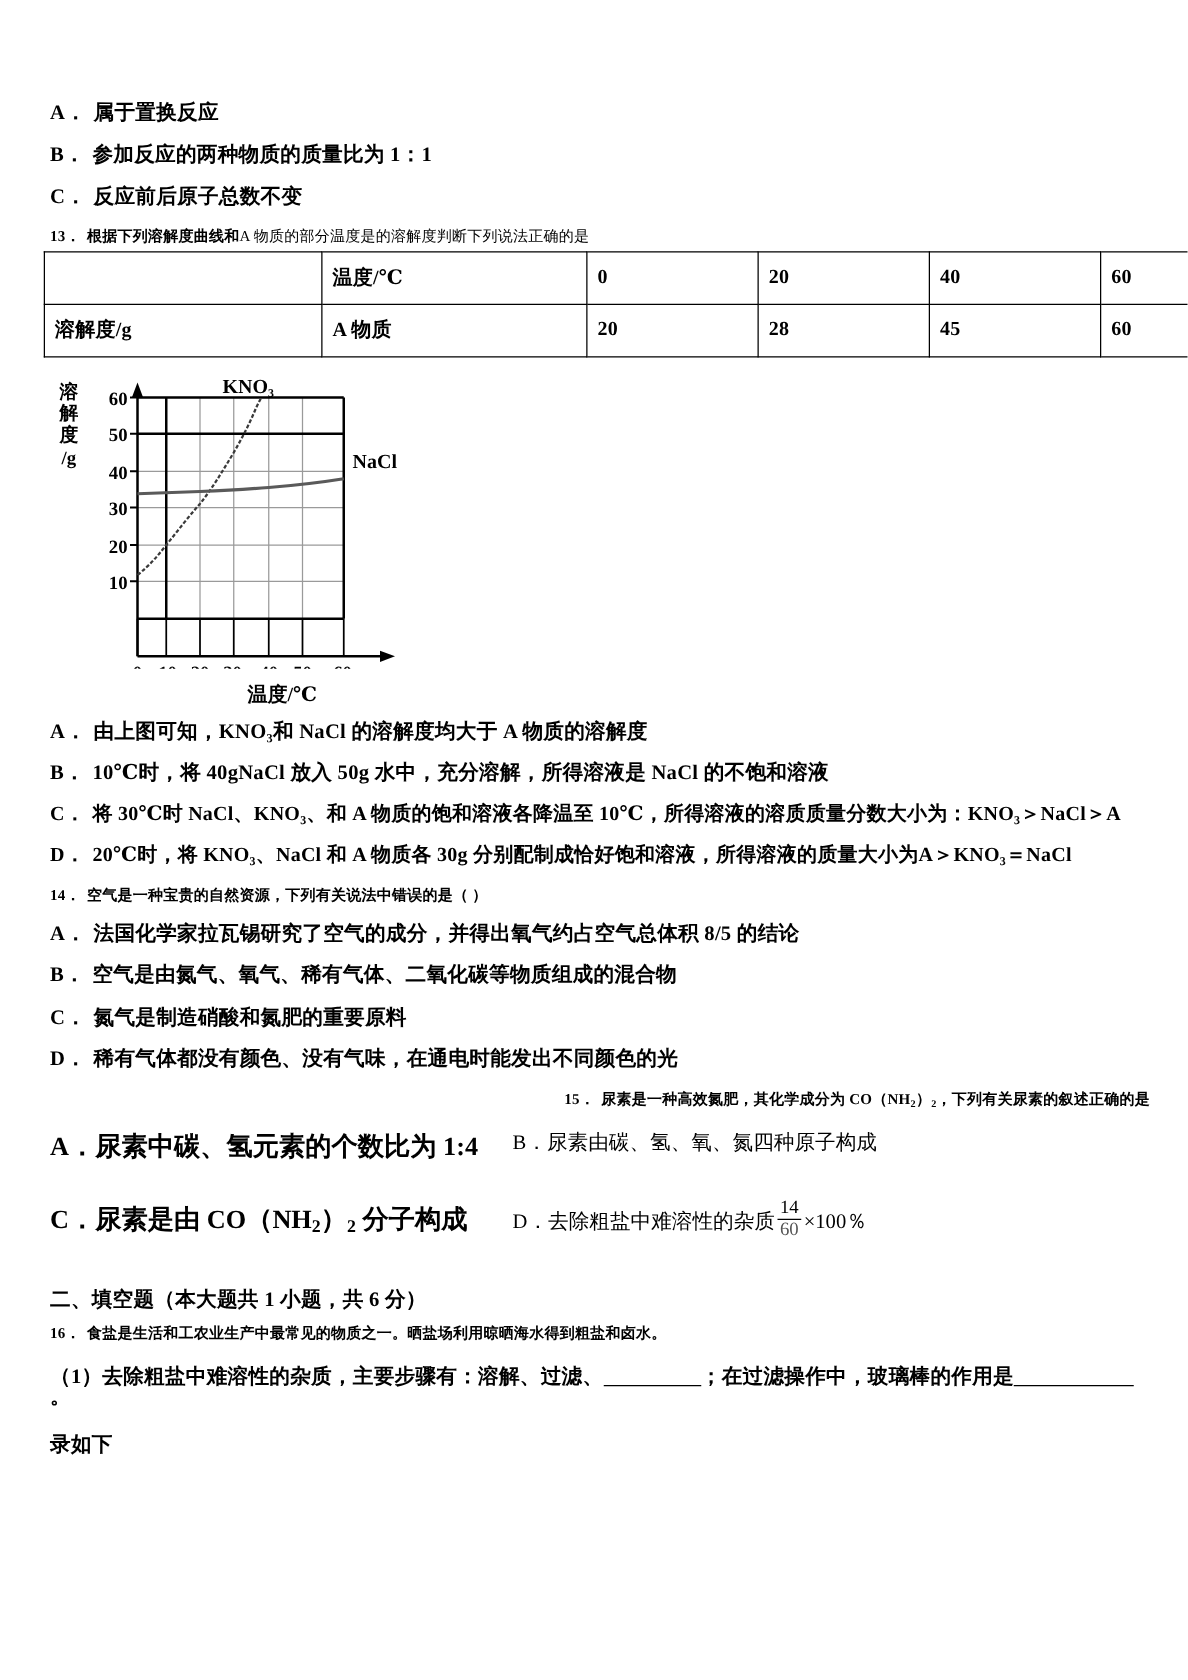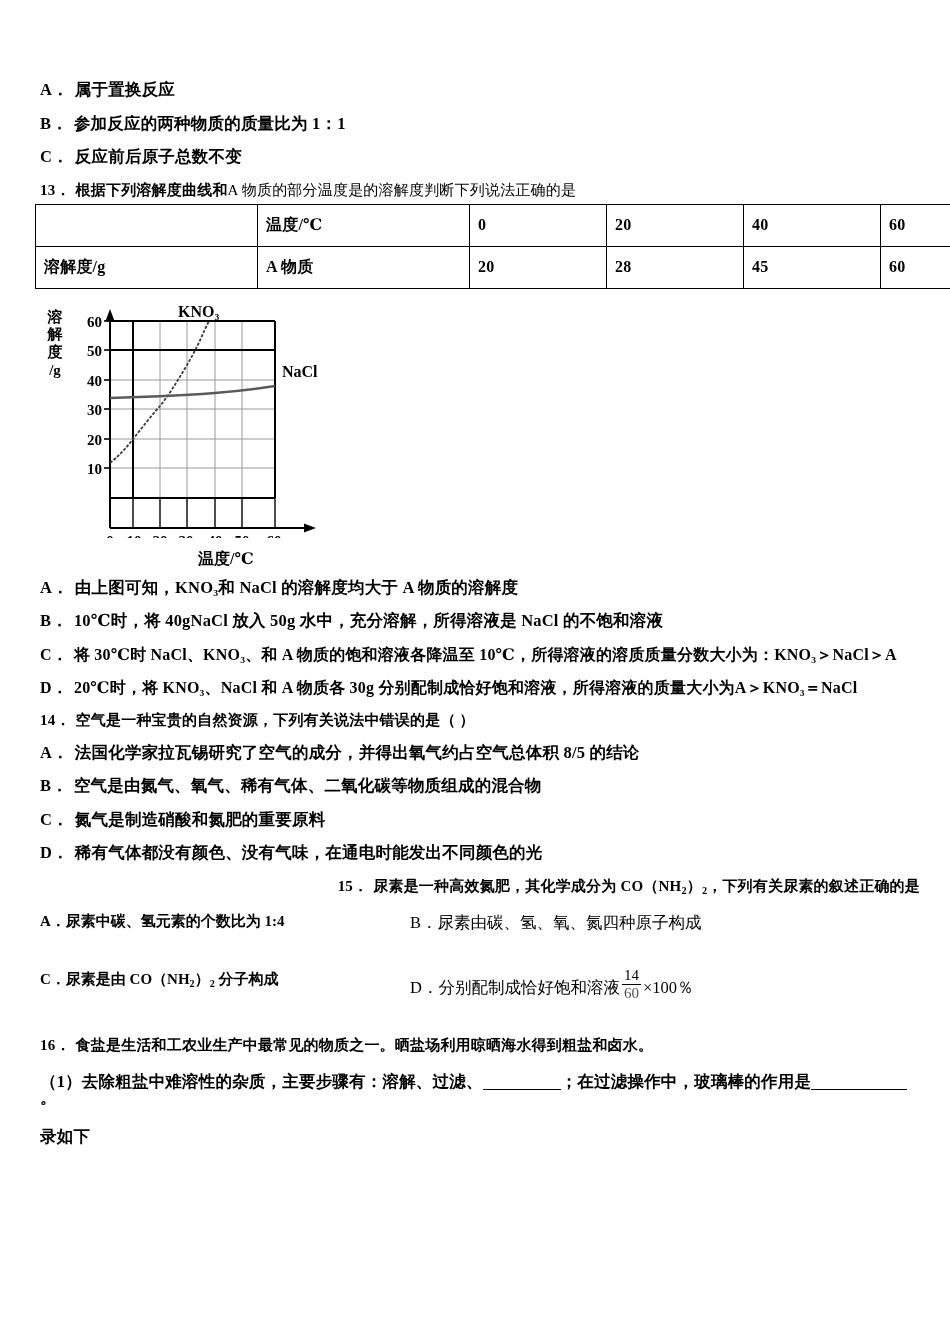--- a/index.html
+++ b/index.html
@@ -34,21 +34,21 @@
     font-size: 16.5px;
     font-weight: bold;
     line-height: 1.0;
     margin: 0 0 17px 0;
     white-space: nowrap;
     letter-spacing: 0.2px;
   }
   .opt .lbl { margin-right: 6px; }
 
   .qline {
-    font-size: 15px;
+    font-size: 12px;
     font-weight: bold;
     line-height: 1.0;
     margin: 0 0 8px 0;
     white-space: nowrap;
     letter-spacing: 0.2px;
   }
   .qline .num { margin-right: 5px; }
   .reg { font-weight: normal; }
   sub { font-size: 0.68em; vertical-align: -0.28em; font-weight: bold; }
 
@@ -76,21 +76,21 @@
   .chartwrap {
     position: relative;
     width: 300px;
     height: 235px;
     margin: 14px 0 0 10px;
   }
   .chartwrap svg { display: block; }
 
   
   .opt2 { position: relative; height: 26px; margin: 0 0 14px 0; }
-  .opt2 .colA { position: absolute; left: 0; top: 0; font-size:15px; font-weight:bold; white-space: nowrap;}
+  .opt2 .colA { position: absolute; left: 0; top: 0; font-size:21px; font-weight:bold; white-space: nowrap;}
   .opt2 .colB { position: absolute; left: 370px; top: 0; font-size:16.5px; font-weight:normal; white-space: nowrap;}
 
   .frac {
     display: inline-block;
     vertical-align: -0.45em;
     text-align: right;
     line-height: 1.0;
     margin: 0 2px;
     position: relative;
     top: -2px;
@@ -298,26 +298,27 @@
       <div class="colB">
         <span class="lbl">B．</span><span>尿素由碳、氢、氧、氮四种原子构成</span>
       </div>
     </div>
 
     <div class="opt2" style="height:46px; margin-bottom:18px;">
       <div class="colA" style="top:18px;">
         <span class="lbl">C．</span><span>尿素是由 CO（NH</span><sub>2</sub><span>）</span><sub>2</sub><span> 分子构成</span>
       </div>
       <div class="colB" style="top:18px;">
-        <span class="lbl">D．</span><span>分别配制成恰好饱和溶液</span><span class="frac"><span class="nu">14</span><span class="de">60</span></span><span>×100％</span>
+        <span class="lbl">D．</span><span>去除粗盐中难溶性的杂质</span><span class="frac"><span class="nu">14</span><span class="de">60</span></span><span>×100％</span>
       </div>
     </div>
 
     <div class="spacer-22"></div>
 
+    <div class="sec-head">二、填空题（本大题共 1 小题，共 6 分）</div>
 
     <div class="qline" style="margin-bottom:21px;">
       <span class="num">16．</span><span>食盐是生活和工农业生产中最常见的物质之一。晒盐场利用晾晒海水得到粗盐和卤水。</span>
     </div>
 
     <div class="para" style="margin-bottom:22px;">
       <span>（1）去除粗盐中难溶性的杂质，主要步骤有：溶解、过滤、</span><span class="blank-s"></span><span>；在过滤操作中，玻璃棒的作用是</span><span class="blank-m"></span><span>。</span>
     </div>
 
     <div class="para">

